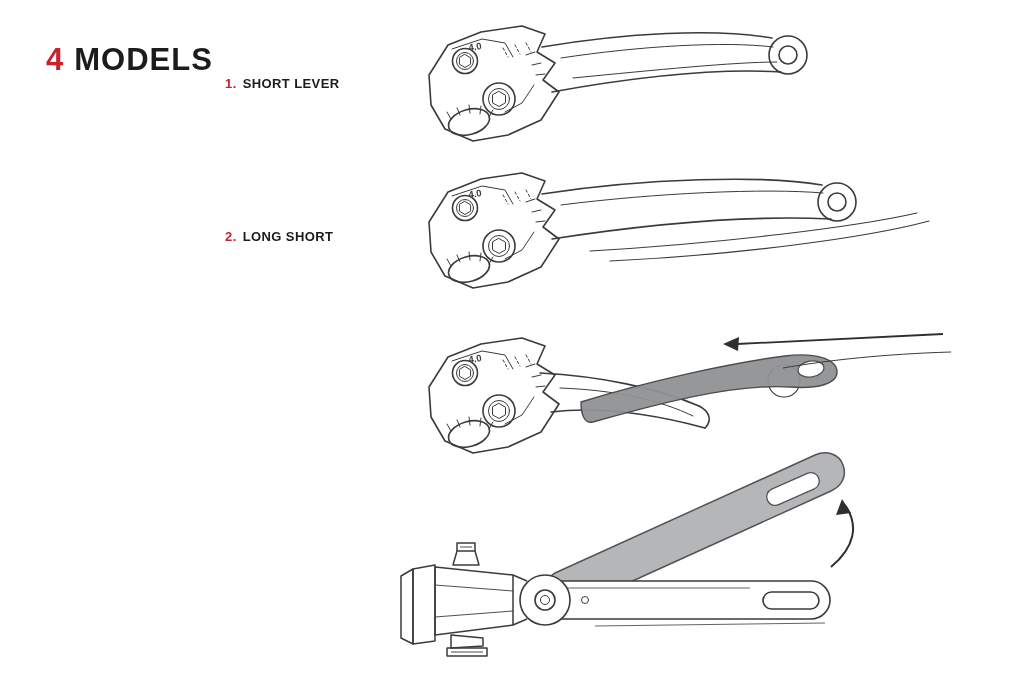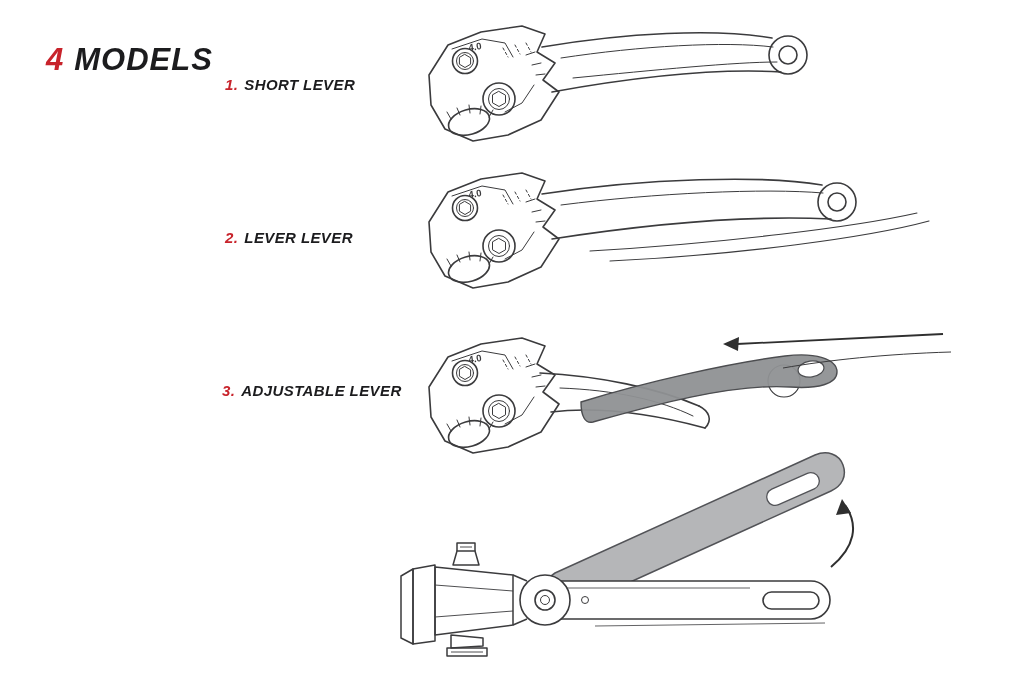--- a/index.html
+++ b/index.html
@@ -1,21 +1,21 @@
 <!DOCTYPE html>
 <html style="--accent: #c8232b; --ink: #3b3b3d; --shade-dark: #8f9194; --shade-light: #b5b6b8;"><head>
 <meta charset="utf-8">
 <style>
   html,body{margin:0;padding:0}
   body{background:#ffffff;font-family:"Liberation Sans",sans-serif}
   .canvas{position:relative;width:1024px;height:678px;background:#fff;overflow:hidden}
-  .title{position:absolute;left:46px;top:42px;font-size:31px;font-weight:bold;font-style:italic;
+  .title{position:absolute;left:46px;top:42px;font-size:31px;font-weight:bold;
          letter-spacing:1px;color:#1c1c1e;white-space:nowrap}
   .title .t-num{color:var(--accent,#c8232b);margin-right:10px}
-  .label{position:absolute;font-size:15px;font-weight:bold;font-style:italic;
+  .label{position:absolute;font-size:13px;font-weight:bold;
          letter-spacing:.4px;color:#1c1c1e;white-space:nowrap}
   .label .l-num{color:var(--accent,#c8232b);margin-right:6px}
   .fig{position:absolute}
 </style>
 </head>
 <body>
 
 <div class="canvas">
 
   <svg width="0" height="0" style="position:absolute" aria-hidden="true">
@@ -40,24 +40,21 @@
   </svg>
 
   <div class="title">
     <span class="t-num">4</span><span class="t-word">MODELS</span>
   </div>
 
   <div class="label" style="left:225px;top:76px">
     <span class="l-num">1.</span><span>SHORT LEVER</span>
   </div>
   <div class="label" style="left:225px;top:229px">
-    <span class="l-num">2.</span><span>LEVER LEVER</span>
-  </div>
-  <div class="label" style="left:222px;top:382px">
-    <span class="l-num">3.</span><span>ADJUSTABLE LEVER</span>
+    <span class="l-num">2.</span><span>LONG SHORT</span>
   </div>
 
   <svg class="fig" style="left:385px;top:20px" width="520" height="132" viewBox="0 0 520 132">
     <g fill="none" stroke="#3b3b3d" stroke-width="1.6" stroke-linecap="round">
       <path d="M157,27 C240,13 330,8 387,18"></path>
       <path d="M167,72 C250,57 330,48 396,52"></path>
       <path d="M176,38 C255,26 340,21 388,27" stroke-width="1"></path>
       <path d="M188,58 C270,50 350,42 392,42" stroke-width="1"></path>
       <circle cx="403" cy="35" r="19"></circle>
       <circle cx="403" cy="35" r="9"></circle>

